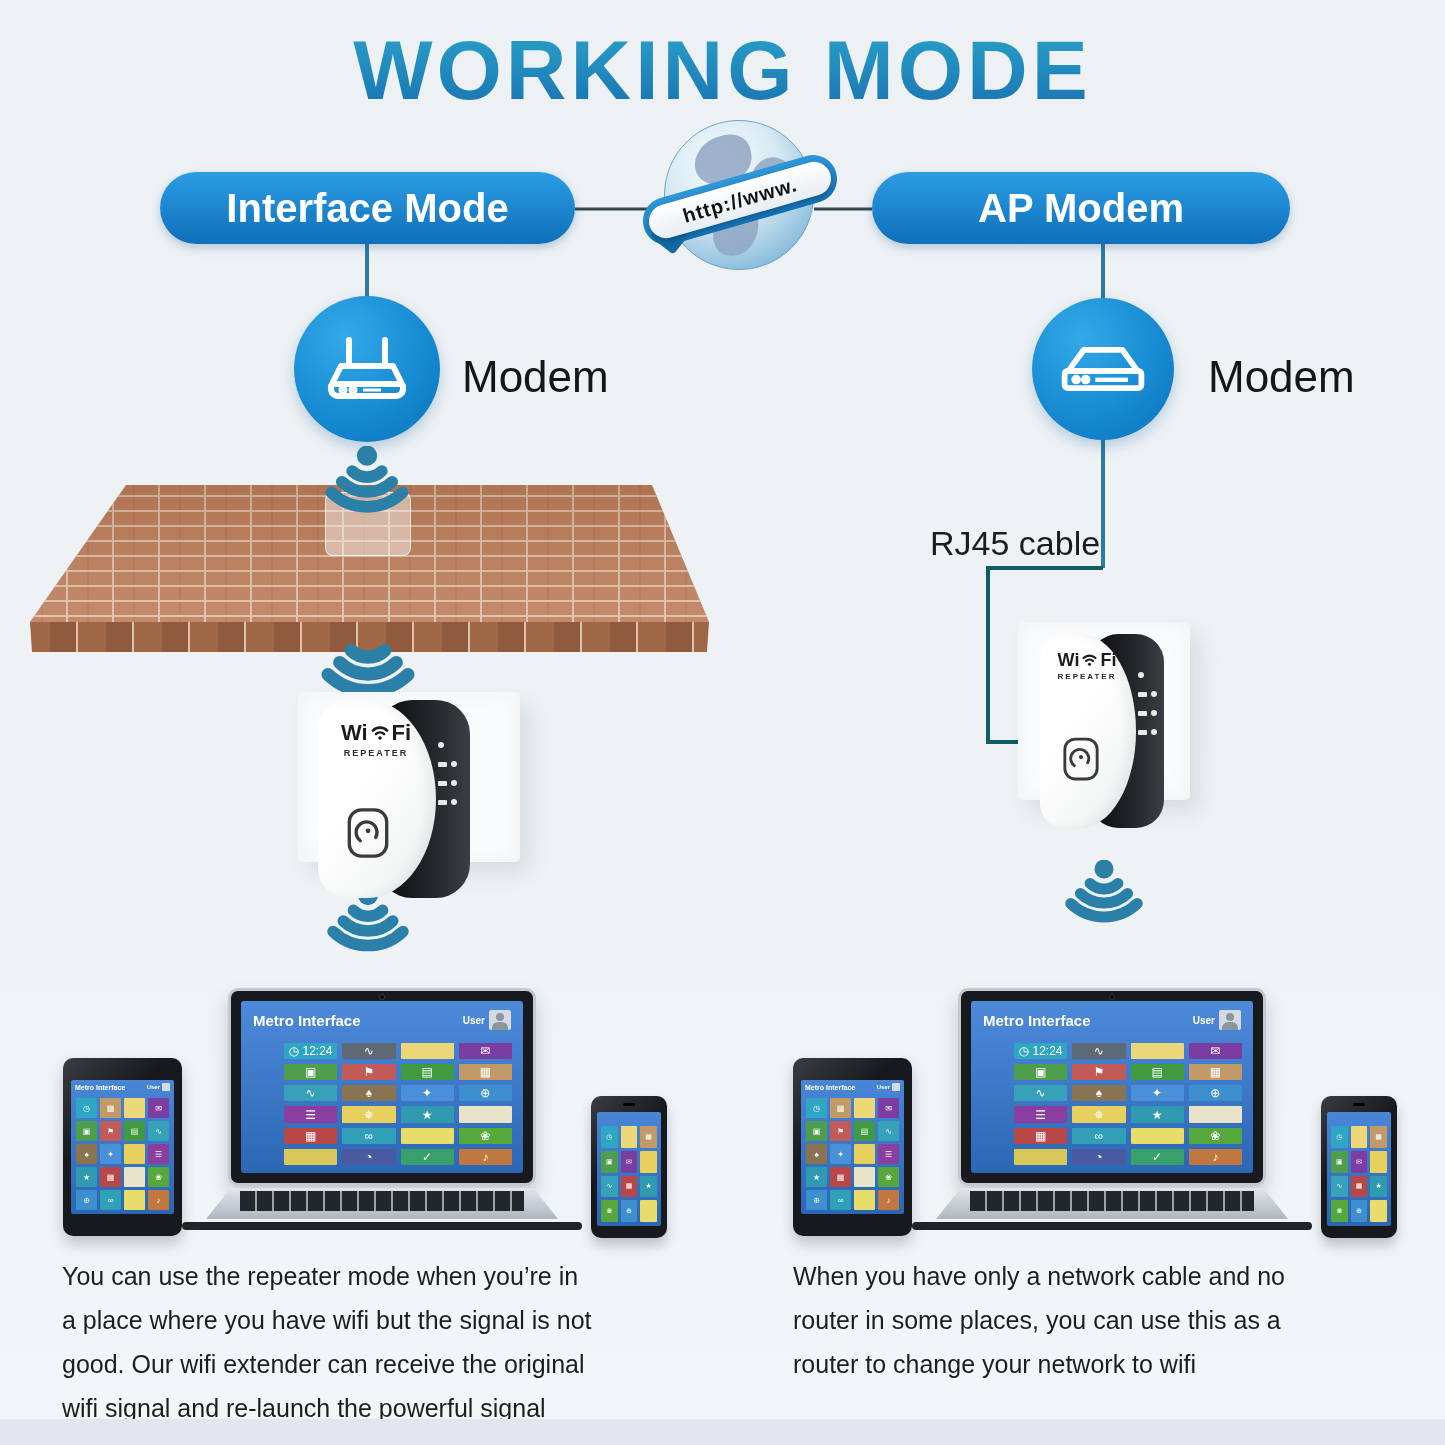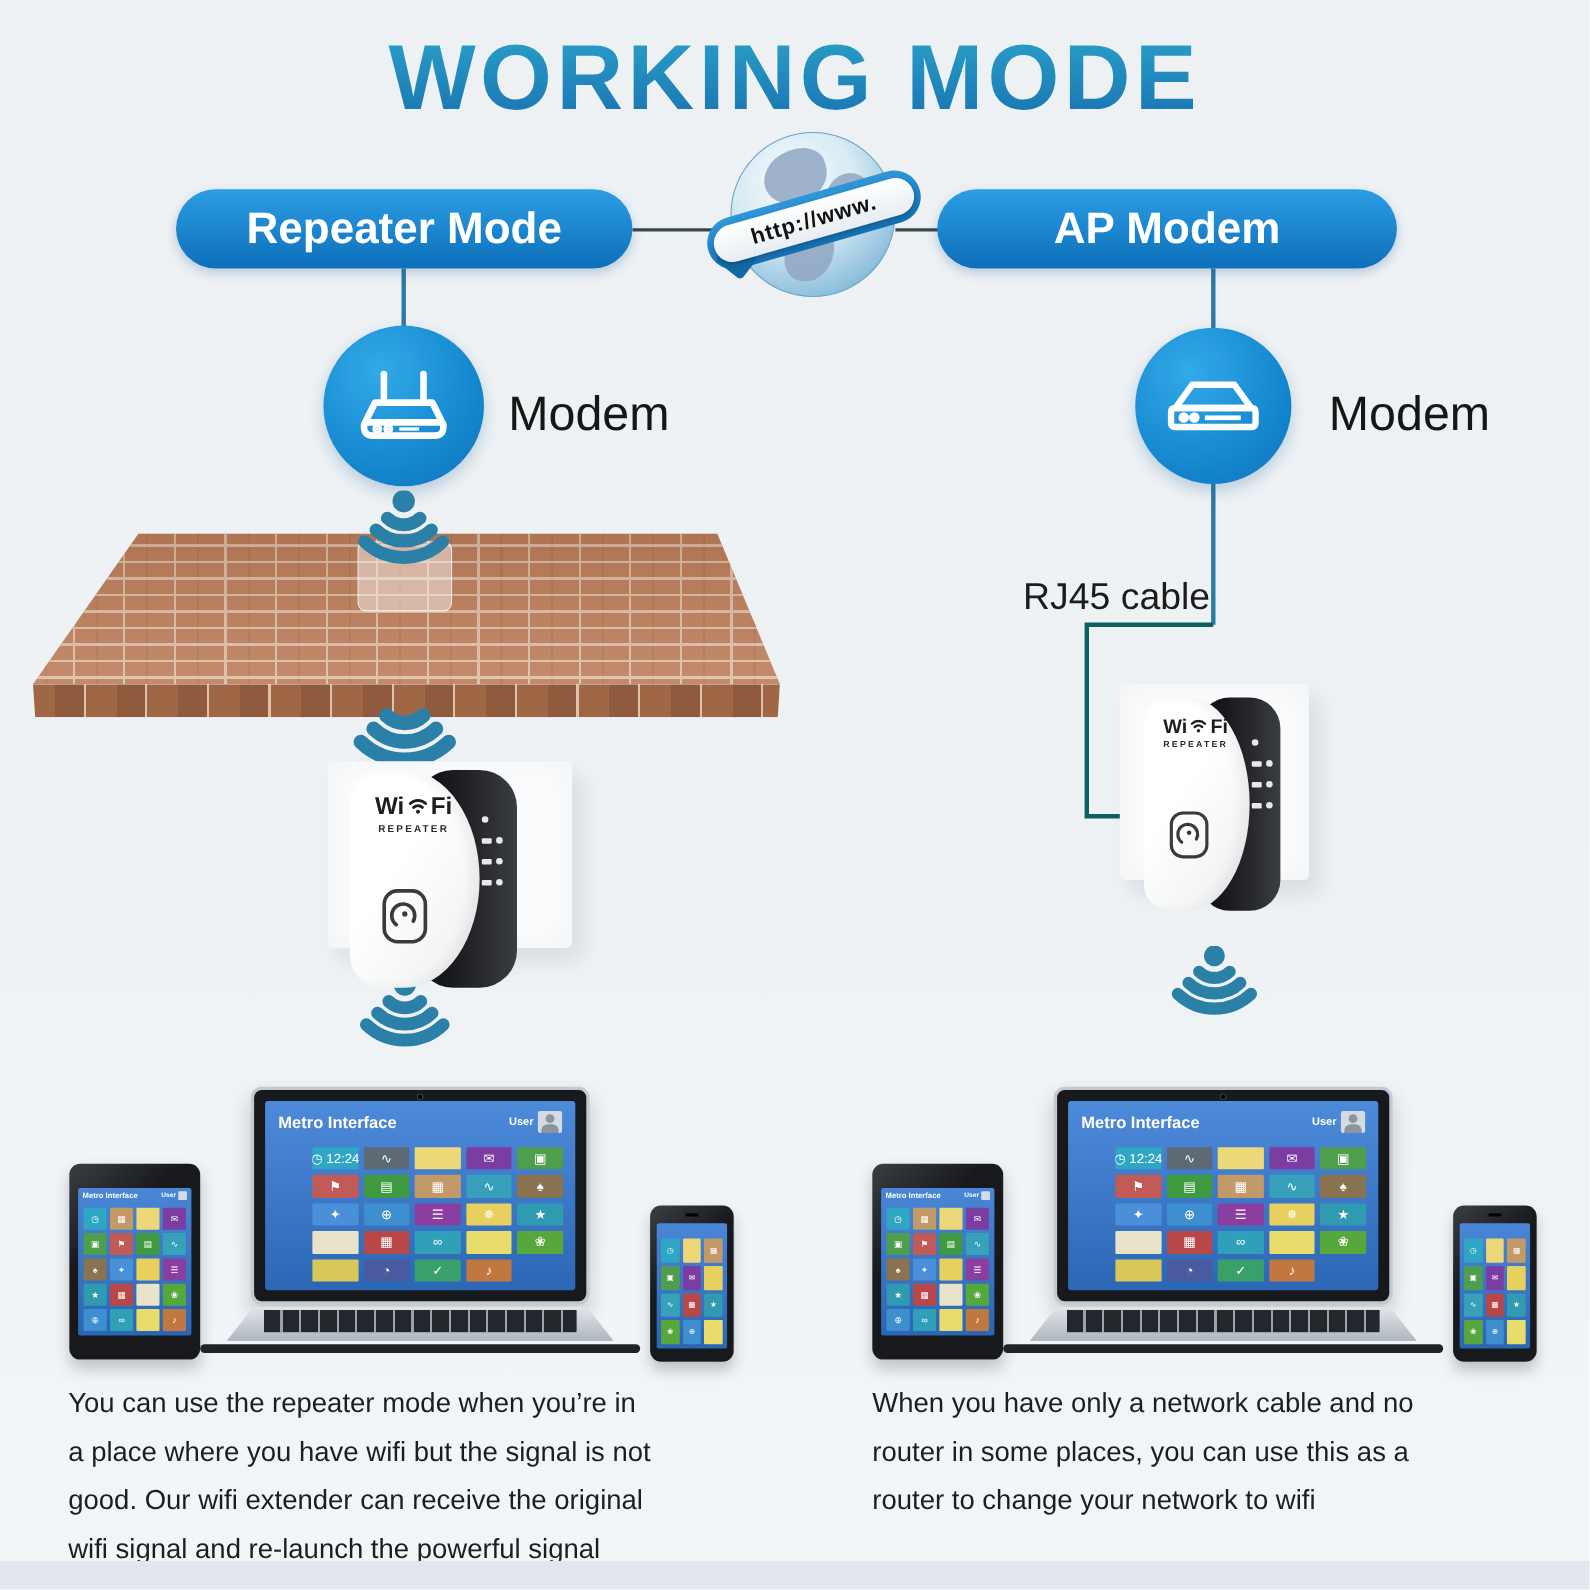--- a/index.html
+++ b/index.html
@@ -25,21 +25,21 @@
 
   
   .pill {
     height:72px; border-radius:36px;
     background:linear-gradient(180deg,#2b9de4,#0e6fba);
     color:#fff; font-size:40px; font-weight:bold;
     display:flex; align-items:center; justify-content:center;
     box-shadow:0 4px 10px rgba(20,80,140,.25);
   }
   .pill-left { left:160px; top:172px; width:415px; }
-  .pill-right{ left:852px; top:172px; width:418px; }
+  .pill-right{ left:872px; top:172px; width:418px; }
 
   
   .globe { left:652px; top:118px; width:176px; height:162px; }
   .sphere {
     left:12px; top:2px; width:150px; height:150px; border-radius:50%;
     background:radial-gradient(circle at 38% 30%, #f6fbfd, #d8eaf4 40%, #90c1de 75%, #5f9fc8 100%);
     border:1px solid #69a4c9;
   }
   .continent { background:#8fa6c2; opacity:.85; }
   .cont-1 { left:42px; top:18px; width:58px; height:48px; border-radius:60% 40% 55% 45%; transform:rotate(-12deg); }
@@ -162,21 +162,21 @@
     background:linear-gradient(180deg,#4e8ada 0%,#3независ 0%,#2c67b5 100%);
     background:linear-gradient(180deg,#4e8ada,#2c67b5); border-radius:3px; overflow:hidden; }
   .lap-head { display:flex; justify-content:space-between; align-items:center; padding:9px 12px 0 12px; color:#fff; }
   .lap-title { font-size:15px; font-weight:bold; }
   .lap-user { display:flex; align-items:center; gap:4px; font-size:10px; font-weight:bold; }
   .ava { width:22px; height:20px; background:#d5dbe2; border-radius:2px; position:relative; overflow:hidden; }
   .ava:before { content:""; position:absolute; left:7px; top:3px; width:8px; height:8px; border-radius:50%; background:#8c959e; }
   .ava:after  { content:""; position:absolute; left:3px; top:12px; width:16px; height:8px; border-radius:6px 6px 0 0; background:#8c959e; }
 
   .tile-grid { display:grid; gap:5px; position:absolute; }
-  .lap-tiles { left:11px; right:11px; top:42px; bottom:8px; grid-template-columns:repeat(5,1fr);padding-left:32px; }
+  .lap-tiles { left:11px; right:11px; top:42px; bottom:8px; grid-template-columns:repeat(4,1fr);padding-left:32px; }
   .tab-tiles { left:5px; right:5px; top:18px; bottom:4px; grid-template-columns:repeat(4,1fr); gap:3px; }
   .pho-tiles { left:4px; right:4px; top:14px; bottom:4px; grid-template-columns:repeat(3,1fr); gap:3px; }
   .tile { display:flex; align-items:center; justify-content:center;
     color:#fff; font-size:12px; border-radius:1px; overflow:hidden; white-space:nowrap; }
   .tab-tiles .tile { font-size:8px; }
   .pho-tiles .tile { font-size:7px; }
 
   .laptop-deck { left:166px; top:203px; width:352px; height:31px;
     clip-path:polygon(7% 0,93% 0,100% 100%,0 100%);
     background:linear-gradient(180deg,#e2e6ea,#aeb6bf); }
@@ -264,21 +264,21 @@
 <div class="abs globe">
   <div class="abs sphere"></div>
   <div class="abs continent cont-1"></div>
   <div class="abs continent cont-2"></div>
   <div class="abs continent cont-3"></div>
   <div class="abs ribbon-back"></div>
   <div class="abs ribbon-tail"></div>
   <div class="abs ribbon">http://www.</div>
 </div>
 
-<div class="abs pill pill-left">Repeater Mode</div>
+<div class="abs pill pill-left">Interface Mode</div>
 <div class="abs pill pill-right">AP Modem</div>
 
 <div class="abs modem-circle circle-left">
   <svg width="100" height="72" viewBox="0 0 100 70">
       <use href="#router-icon"></use>
     </svg>
 </div>
 <div class="abs side-label label-modem-left">Modem</div>
 
 <div class="abs modem-circle circle-right">

